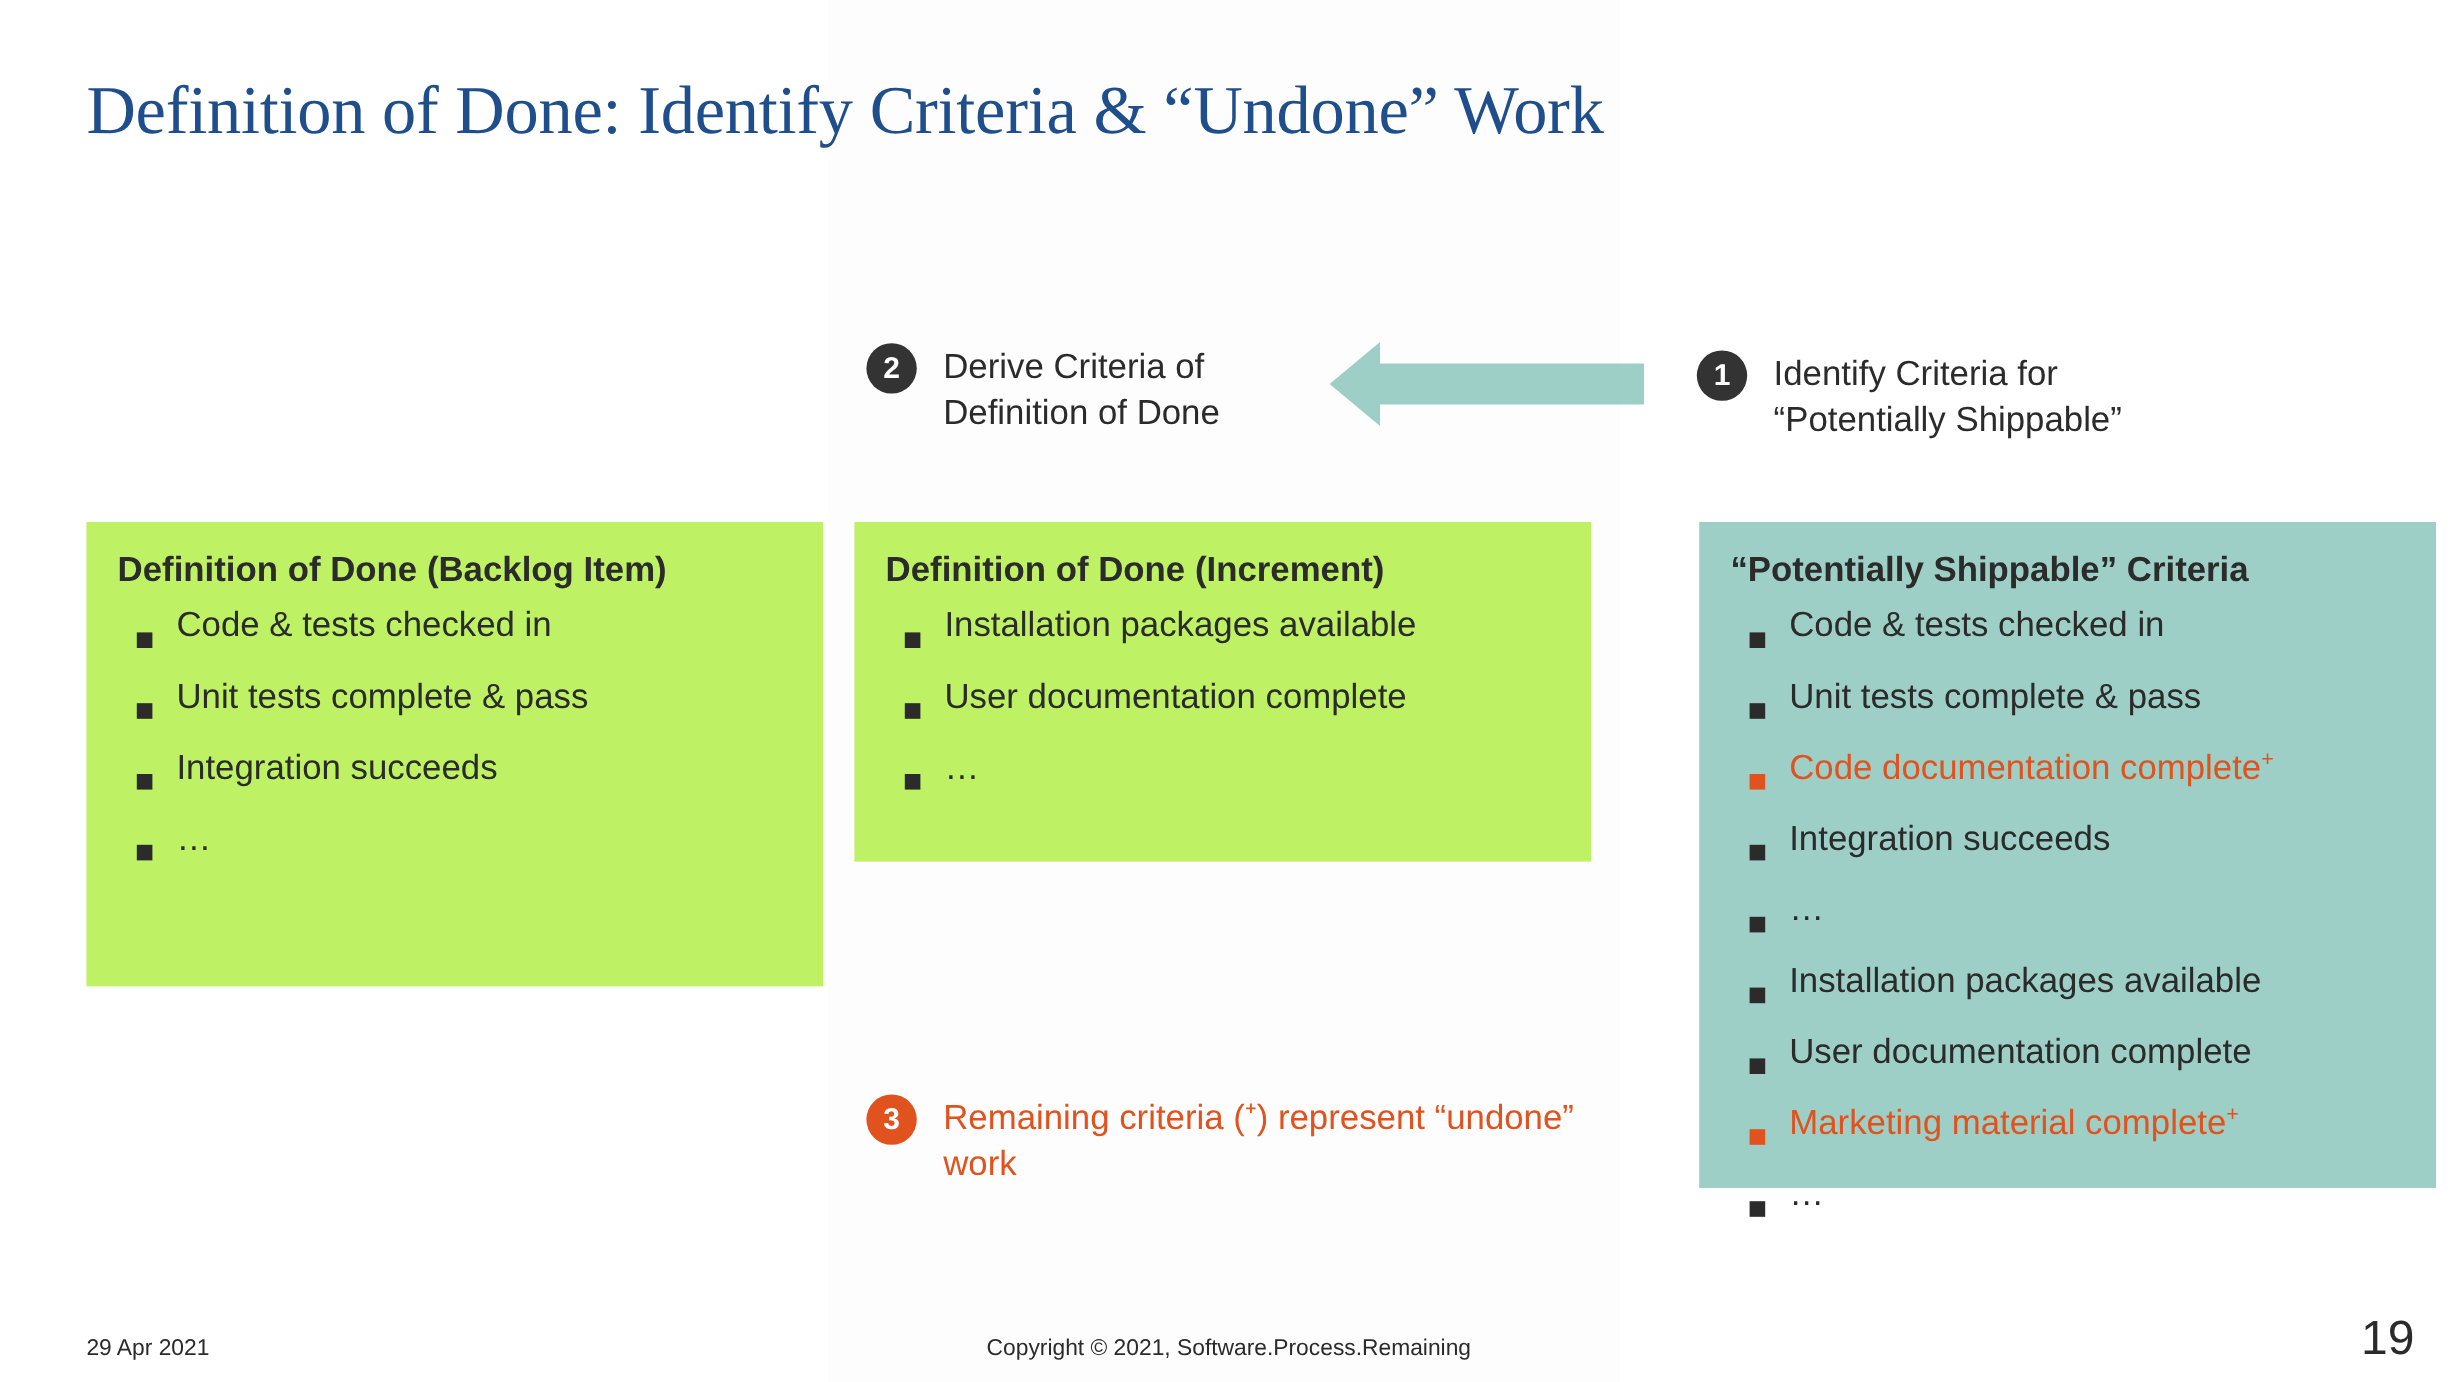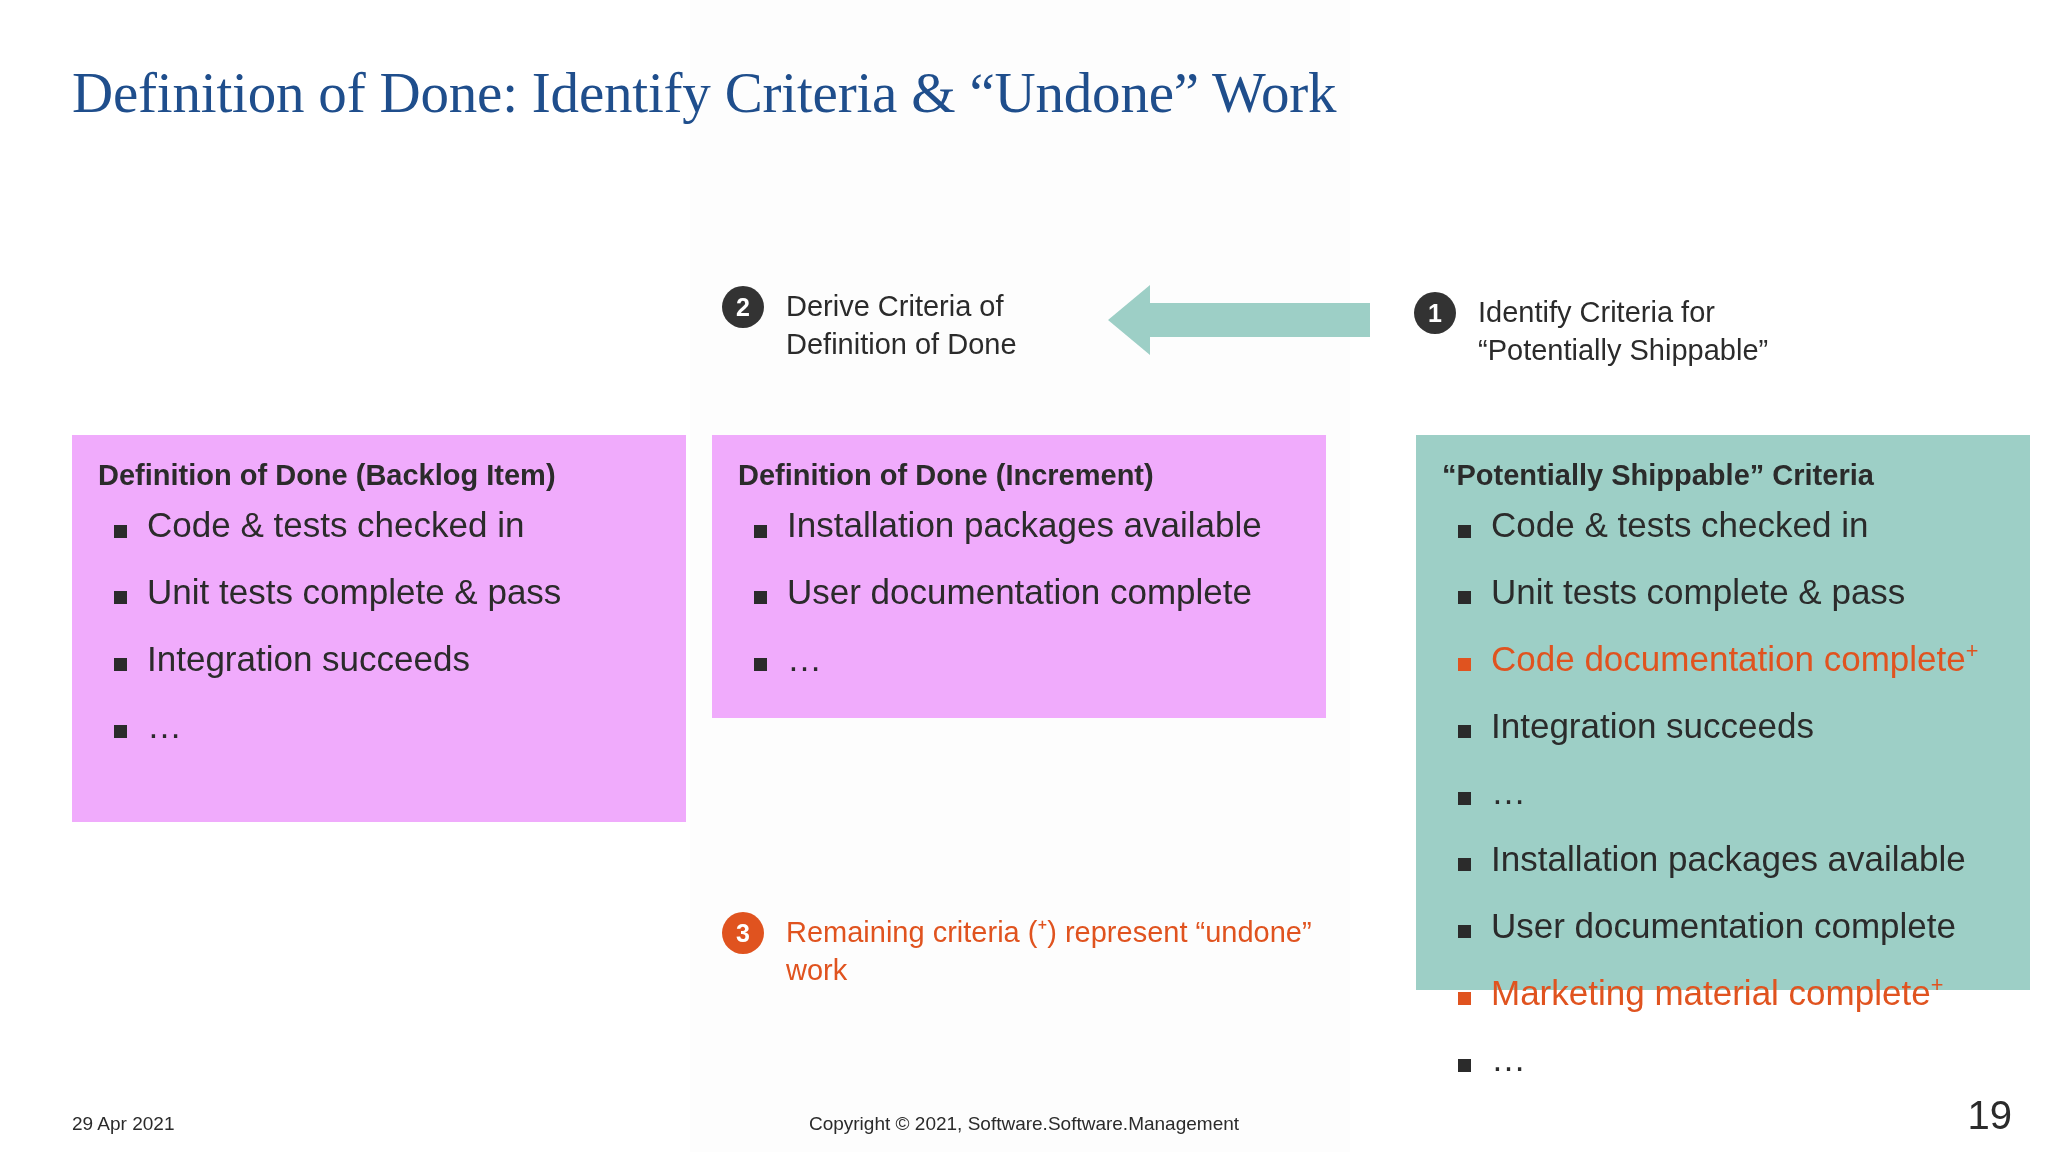--- a/index.html
+++ b/index.html
@@ -94,21 +94,21 @@
   }
   .arrow svg { display: block; width: 100%; height: 100%; }
 
   
   .box {
     position: absolute;
     top: 435px;
     padding: 22px 26px 0 26px;
     box-sizing: border-box;
   }
-  .box-blue { background: #f0abfc; }
+  .box-blue { background: #bef264; }
   .box-teal { background: #9DCFC6; }
 
   #box-backlog  { left: 72px;   width: 614px; height: 387px; }
   #box-increment{ left: 712px;  width: 614px; height: 283px; }
   #box-shippable{ left: 1396px; width: 614px; height: 555px; margin-left: 20px; }
 
   .box-title {
     font-size: 29px;
     font-weight: bold;
     color: #2b2b2b;
@@ -116,22 +116,22 @@
     line-height: 1.25;
   }
 
   .bullet-list {
     list-style: none;
     margin: 0;
     padding: 0;
   }
   .bullet-item {
     display: flex;
-    align-items: center;
-    font-size: 35px;
+    align-items: flex-end;
+    font-size: 29px;
     line-height: 1.25;
     color: #2b2b2b;
     margin: 0 0 23px 0;
   }
   .bullet-mark {
     flex: 0 0 auto;
     width: 13px;
     height: 13px;
     background: #2b2b2b;
     margin: 12px 20px 0 16px;
@@ -275,16 +275,16 @@
         </li>
       </ul>
   </div>
 
   <div class="step" id="step-3">
     <div class="step-badge badge-orange">3</div>
     <div class="step-text orange">Remaining criteria (⁺) represent “undone” work</div>
   </div>
 
   <div class="footer-date">29 Apr 2021</div>
-  <div class="footer-copyright">Copyright © 2021, Software.Software.Management</div>
+  <div class="footer-copyright">Copyright © 2021, Software.Process.Remaining</div>
   <div class="footer-pagenum">19</div>
 
 </div>
 
 </body></html>

